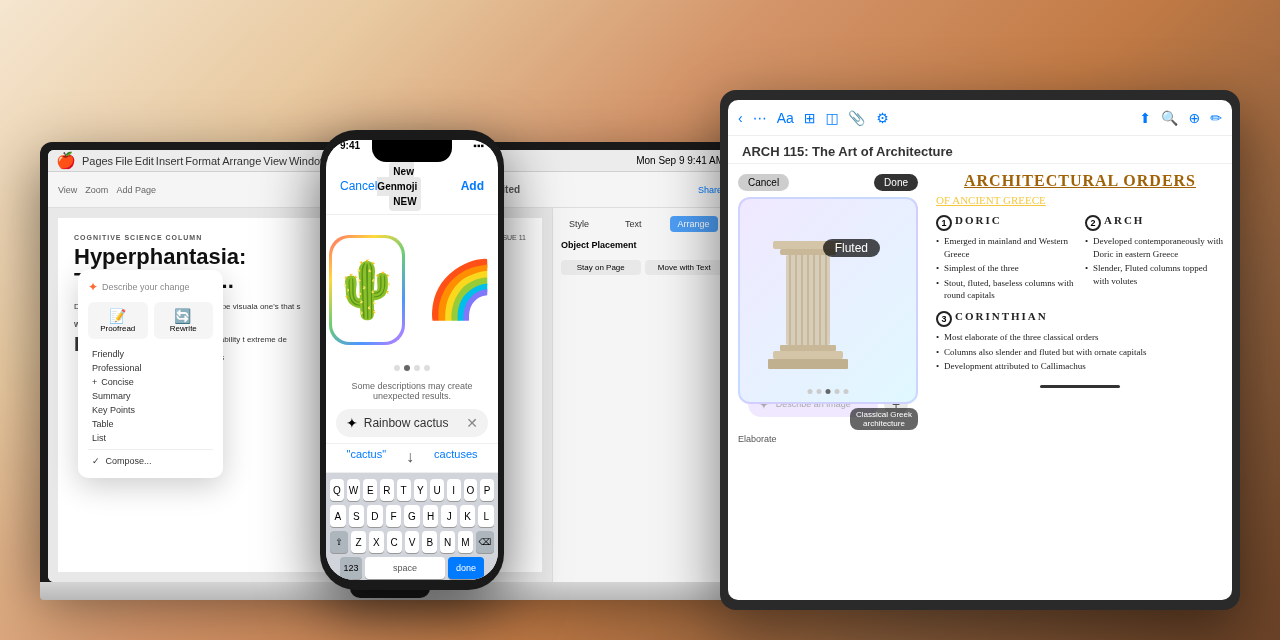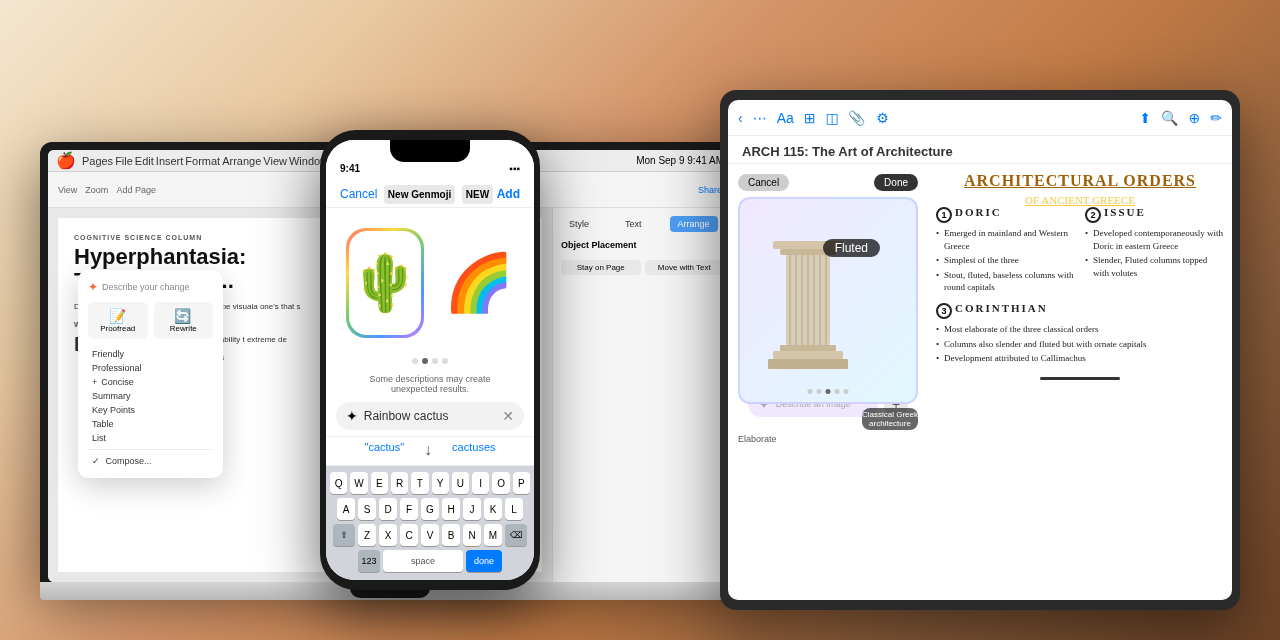--- a/index.html
+++ b/index.html
@@ -264,21 +264,21 @@
     .wt-list-item.selected::before {
       content: '✓';
       margin-right: 2px;
     }
 
     
     .iphone {
       position: absolute;
       left: 280px;
       bottom: 30px;
-      width: 220px;
+      width: 184px;
       z-index: 3;
     }
 
     .iphone-body {
       background: #1a1a1a;
       border-radius: 36px;
       padding: 10px 6px;
       box-shadow: 0 20px 60px rgba(0,0,0,0.6);
     }
 
@@ -338,21 +338,21 @@
       font-size: 13px;
       font-weight: 600;
       color: #000;
     }
 
     .genmoji-title span {
       background: #e8e8e8;
       border-radius: 4px;
       padding: 4px 4px;
       font-size: 10px;
-      margin-left: 3px;
+      margin-left: 12px;
     }
 
     .genmoji-add {
       color: #007AFF;
       font-size: 12px;
       font-weight: 600;
       cursor: pointer;
     }
 
     .genmoji-emoji-area {
@@ -597,22 +597,21 @@
       text-align: center;
       margin-bottom: 4px;
       letter-spacing: 1px;
     }
 
     .hw-subtitle {
       font-family: 'Marker Felt', cursive;
       font-size: 11px;
       color: #f5c842;
       text-decoration: underline;
-      text-align: center;
-      margin-bottom: 0;
+      margin-bottom: 8px;
     }
 
     .hw-section {
       display: flex;
       gap: 10px;
       margin-bottom: 6px;
     }
 
     .hw-col {
       flex: 1;
@@ -1029,21 +1028,21 @@
                 <div class="image-dots">
                   <div class="image-dot"></div>
                   <div class="image-dot"></div>
                   <div class="image-dot active"></div>
                   <div class="image-dot"></div>
                   <div class="image-dot"></div>
                 </div>
               </div>
 
               <div style="display:flex;justify-content:flex-end;margin-top:4px">
-                <div style="background:rgba(0,0,0,0.6);color:white;font-size:8px;padding:2px 0;border-radius:8px;text-align:center">Classical Greek<br>architecture</div>
+                <div style="background:rgba(0,0,0,0.6);color:white;font-size:8px;padding:2px 6px;border-radius:8px;text-align:center">Classical Greek<br>architecture</div>
               </div>
 
               <div style="font-size:9px;color:#555;margin-top:4px">Elaborate</div>
             </div>
 
             <div class="notes-toolbar-bottom">
               <div class="ai-input-bar">
                 <span class="ai-spark">✦</span>
                 <span>Describe an image</span>
               </div>
@@ -1063,21 +1062,21 @@
                   <div class="hw-heading">DORIC</div>
                 </div>
                 <div class="hw-bullet">Emerged in mainland and Western Greece</div>
                 <div class="hw-bullet">Simplest of the three</div>
                 <div class="hw-bullet">Stout, fluted, baseless columns with round capitals</div>
               </div>
 
               <div class="hw-col">
                 <div class="hw-number">
                   <div class="hw-circle">2</div>
-                  <div class="hw-heading">ISSUE</div>
+                  <div class="hw-heading">ARCH</div>
                 </div>
                 <div class="hw-bullet">Developed contemporaneously with Doric in eastern Greece</div>
                 <div class="hw-bullet">Slender, Fluted columns topped with volutes</div>
               </div>
             </div>
 
             <div class="hw-number">
               <div class="hw-circle">3</div>
               <div class="hw-heading">CORINTHIAN</div>
             </div>

